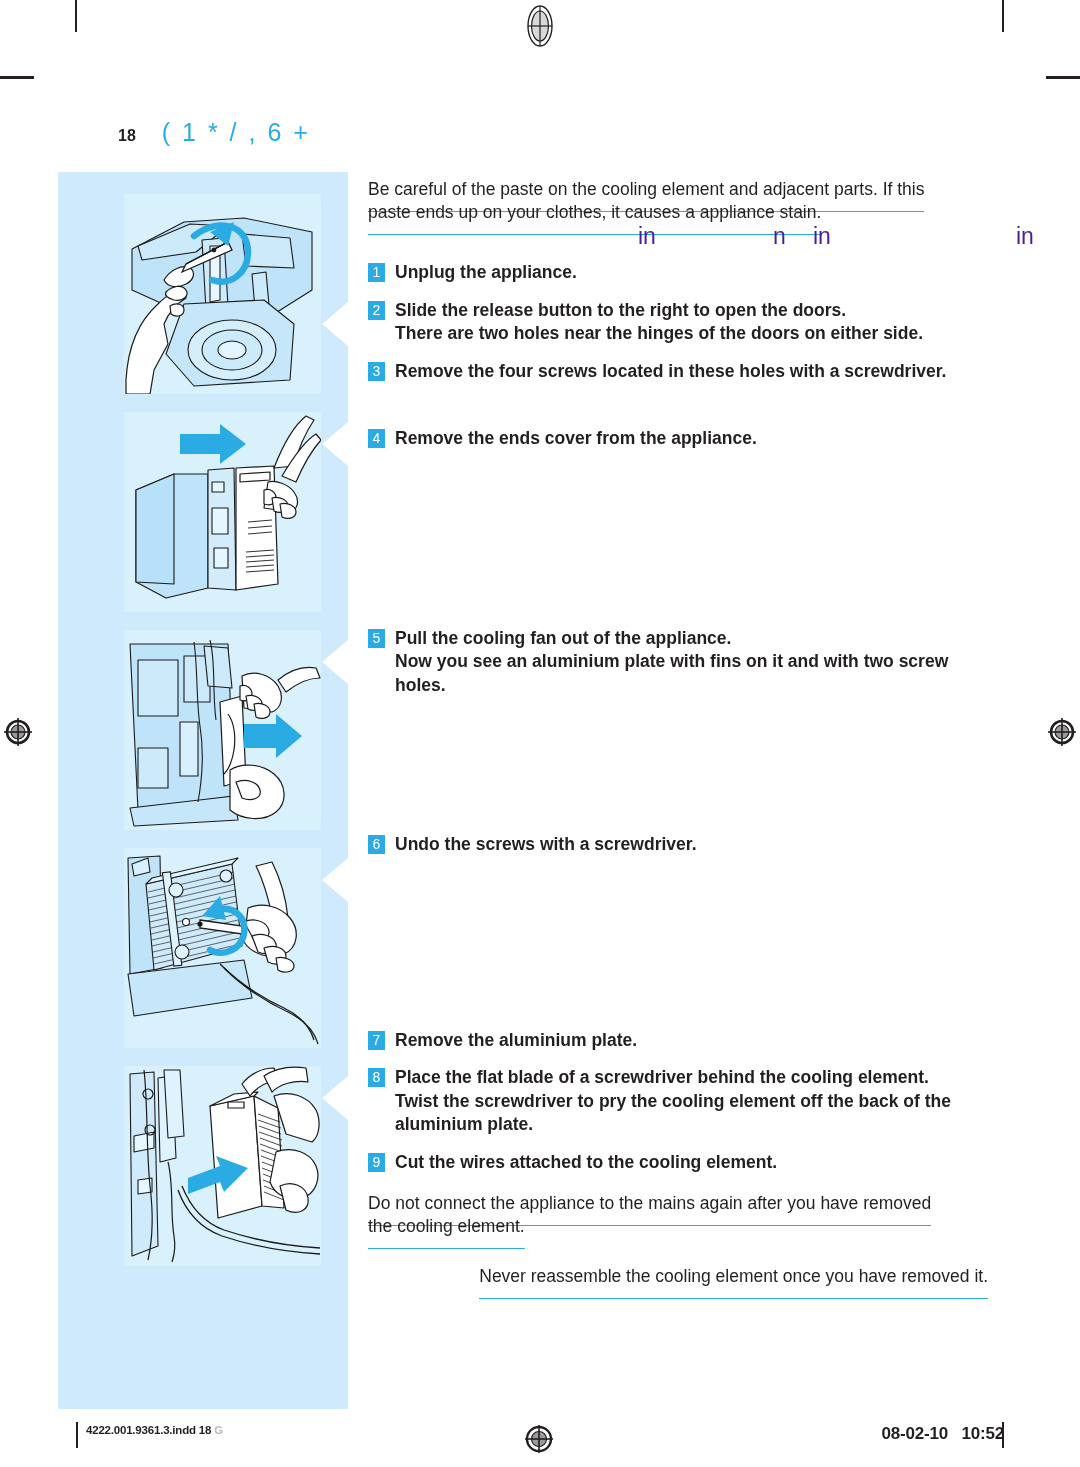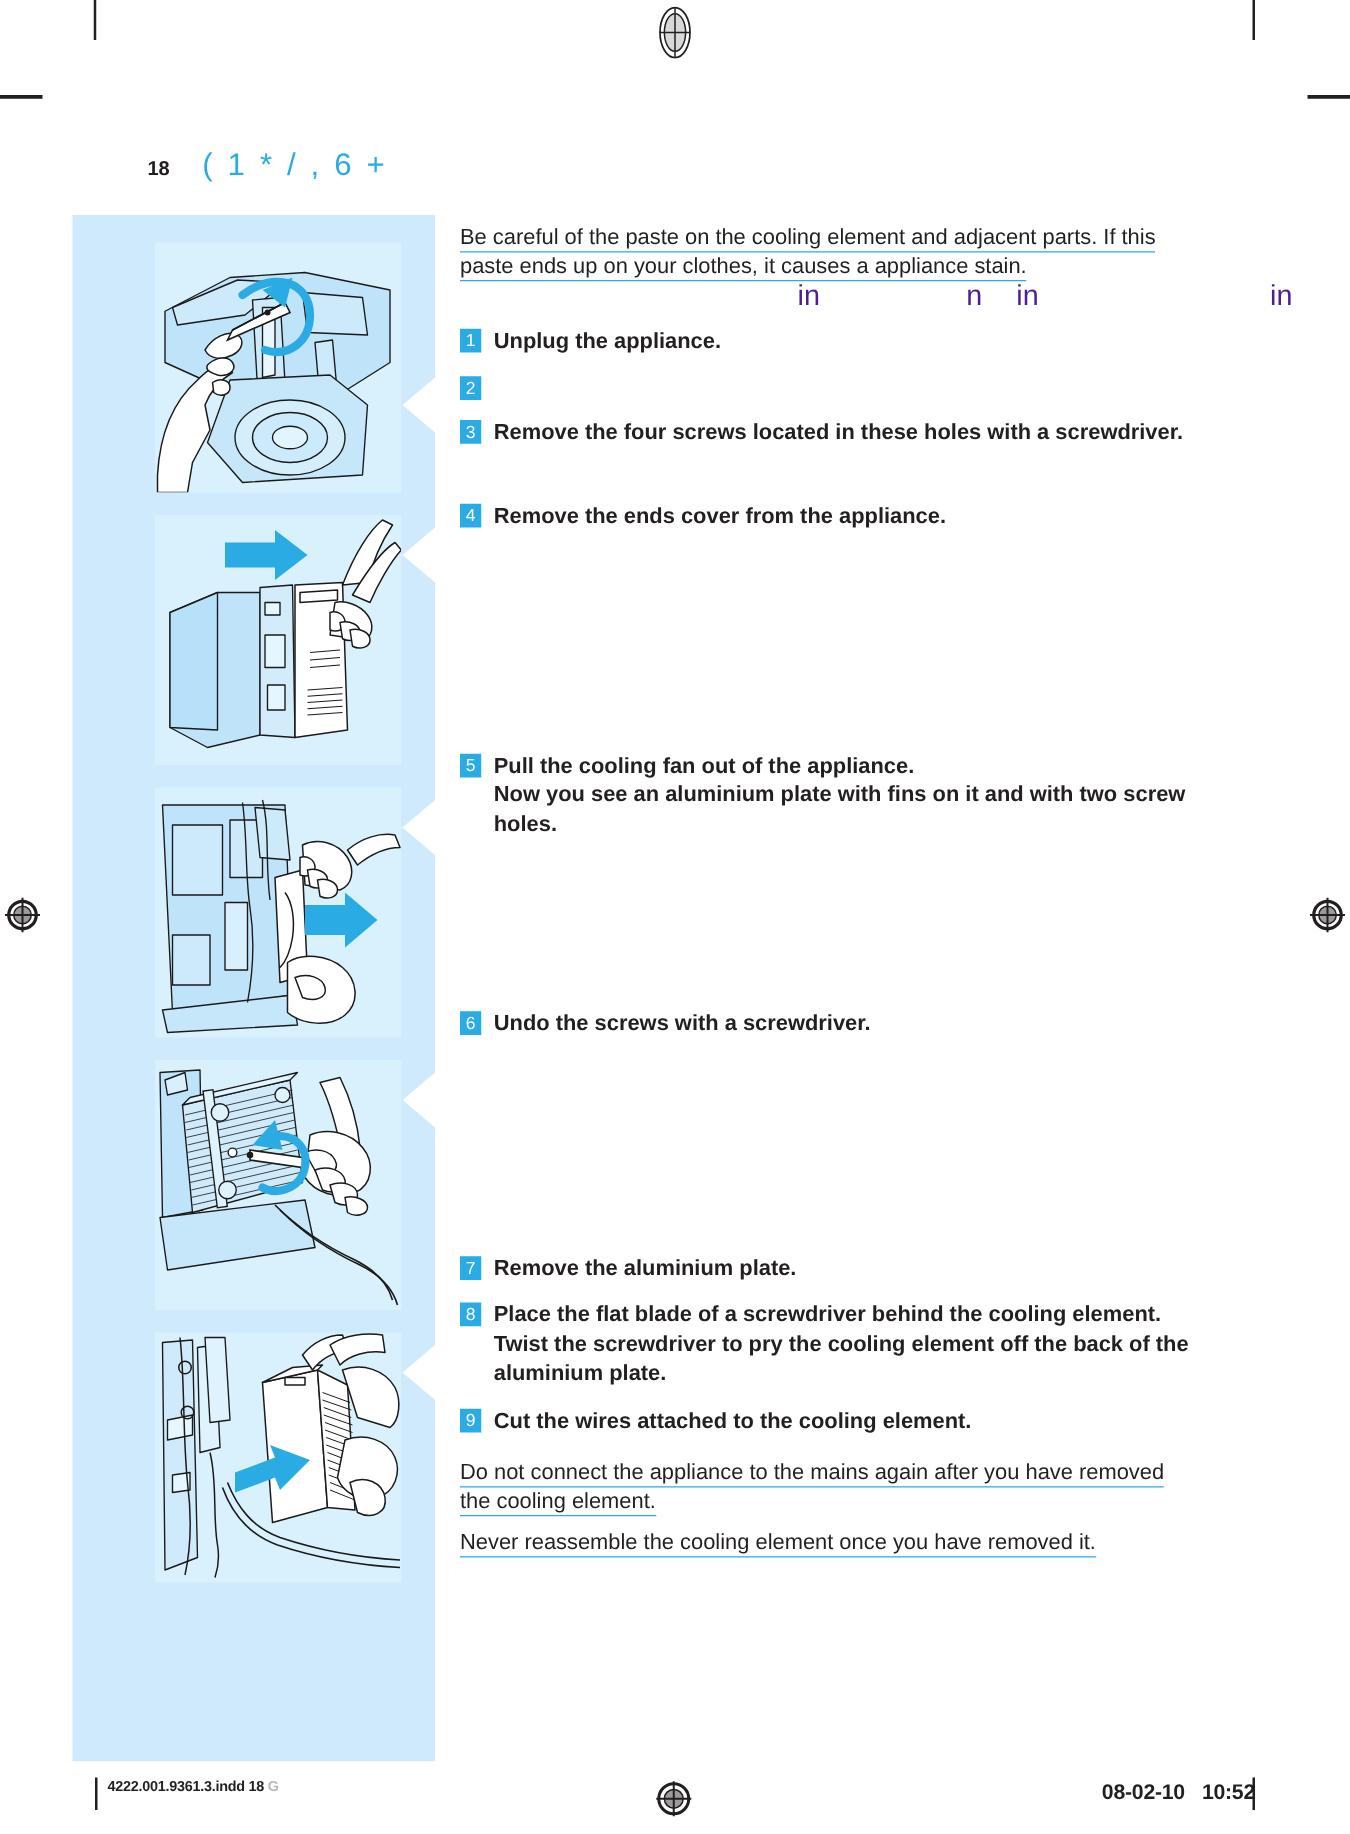--- a/index.html
+++ b/index.html
@@ -35,21 +35,21 @@
   }
 
   
   #instructions{position:absolute;left:368px;top:178px;width:620px;}
   .warn{
     font-size:17.5px;line-height:22.6px;color:#231f20;
     margin:0 0 2px 0;
   }
   .warn span.u{
     box-decoration-break:clone;-webkit-box-decoration-break:clone;
-    border-bottom:1.6px solid #2aabe4;padding-bottom:2px;
+    border-bottom:1.6px solid #2aabe4;padding-bottom:12px;
   }
   .ghost{font-size:23px;line-height:22px;color:#4c1d95;height:24px;position:relative;}
   .ghost i{position:absolute;font-style:normal;}
 
   .step{display:flex;align-items:flex-start;margin-top:14px;}
   .step .badge{
     flex:0 0 auto;width:17px;height:19px;background:#2aabe4;color:#ffffff;
     font-size:14px;line-height:19px;text-align:center;font-weight:400;
     margin-right:10px;margin-top:2px;
   }
@@ -344,20 +344,24 @@
     <i style="left:648px;">in</i>
   </div>
 
   <div class="step" style="margin-top:12px;">
     <div class="badge">1</div>
     <div class="body"><span>Unplug the appliance.</span></div>
   </div>
 
   <div class="step">
     <div class="badge">2</div>
+    <div class="body">
+      <span>Slide the release button to the right to open the doors.</span>
+      <span class="sub">There are two holes near the hinges of the doors on either side.</span>
+    </div>
   </div>
 
   <div class="step">
     <div class="badge">3</div>
     <div class="body"><span>Remove the four screws located in these holes with a screwdriver.</span></div>
   </div>
 
   <div class="spacer-lg" style="height:44px;"></div>
 
   <div class="step" style="margin-top:0;">
@@ -402,21 +406,21 @@
   <div class="step">
     <div class="badge">9</div>
     <div class="body"><span>Cut the wires attached to the cooling element.</span></div>
   </div>
 
   <div class="warn" style="margin-top:18px;">
     <span class="u">Do not connect the appliance to the mains again after you have removed</span><br>
     <span class="u">the cooling element.</span>
   </div>
 
-  <div class="warn" style="margin-top:11px;">
+  <div class="warn" style="margin-top:28px;text-align:right;">
     <span class="u">Never reassemble the cooling element once you have removed it.</span>
   </div>
 
 </div>
 
 <div id="footer">
   <div class="bar" style="left:76px;"></div>
   <div class="bar" style="left:1002px;"></div>
   <div class="f-left">
     <span>4222.001.9361.3.indd</span><span class="pale">&nbsp;</span><span>18</span><span class="pale">&nbsp;</span><span class="pale">G</span>

